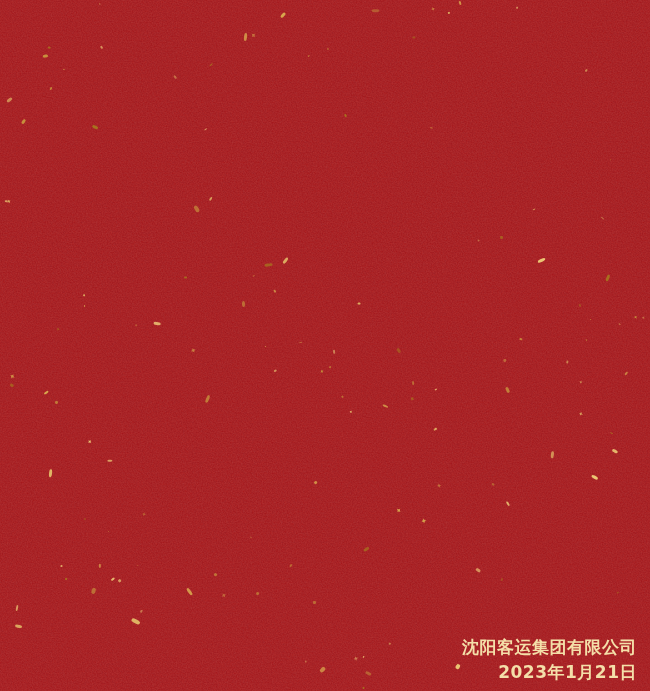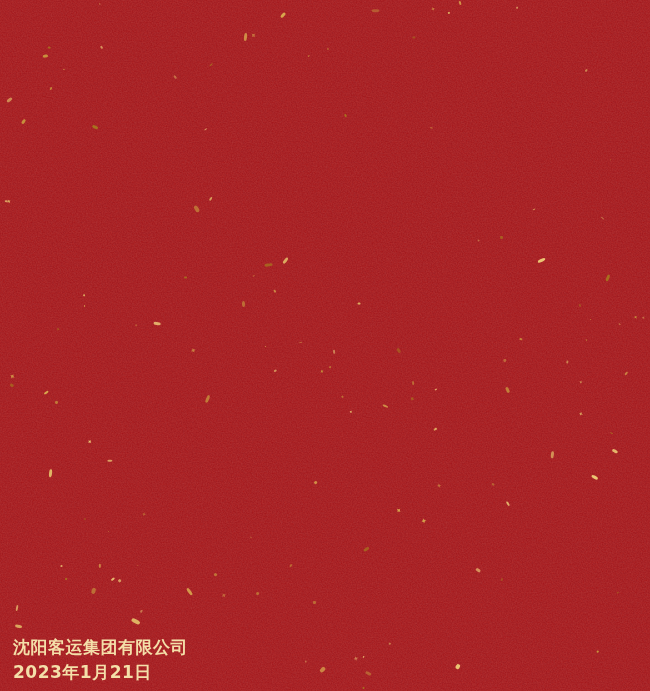--- a/index.html
+++ b/index.html
@@ -15,21 +15,21 @@
   .texture{position:absolute;left:0;top:0;width:650px;height:691px;display:block;}
   .speckles{position:absolute;left:0;top:0;width:650px;height:691px;pointer-events:none;}
   .speckles .fleck{position:absolute;display:block;}
   .speckles .glyph{position:absolute;display:block;line-height:1;}
   .letter{
     position:relative;box-sizing:border-box;width:650px;height:691px;
     padding:12px 13px 6px 13px;display:flex;flex-direction:column;
     color:var(--ink);font-size:17px;line-height:25px;font-weight:600;
   }
   .para{margin:0 0 29px 0;text-align:justify;letter-spacing:0.3px;text-justify:inter-ideograph;}
-  .sign-block{margin-top:auto;text-align:left;}
+  .sign-block{margin-top:auto;text-align:right;}
   .sign-block p{margin:0;letter-spacing:0.5px;}
 </style>
 </head>
 <body>
 
 <svg class="texture" width="650" height="691" viewBox="0 0 650 691" xmlns="http://www.w3.org/2000/svg">
   <defs>
     <filter id="grainDark" x="0" y="0" width="100%" height="100%">
       <feTurbulence type="fractalNoise" baseFrequency="0.55" numOctaves="3" seed="7" stitchTiles="stitch" result="n"></feTurbulence>
       <feColorMatrix in="n" type="matrix" values="0 0 0 0 0.30  0 0 0 0 0.02  0 0 0 0 0.03  0.55 0 0 0 0"></feColorMatrix>

